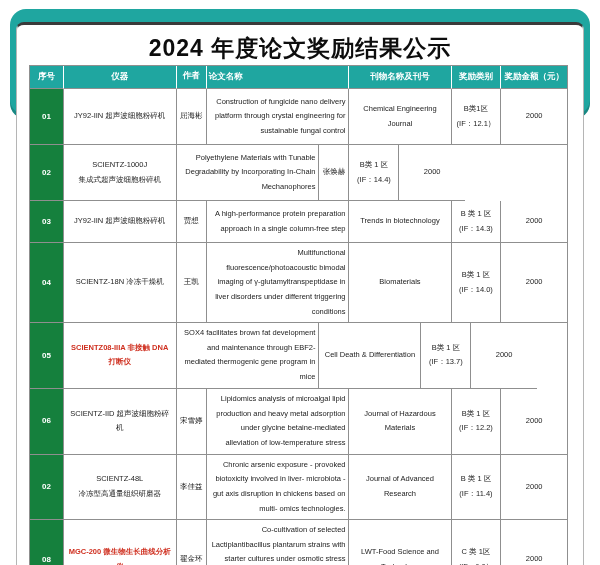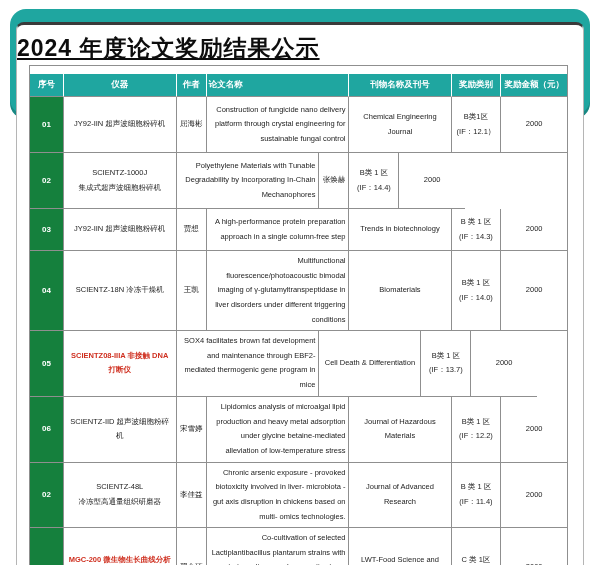--- a/index.html
+++ b/index.html
@@ -13,46 +13,46 @@
     background:#1fa6a0;border-radius:16px;
     box-shadow:inset 0 -4px 0 rgba(0,0,0,.18);
   }
   .card{
     position:absolute;left:16px;top:22px;width:566px;height:543px;
     background:#ffffff;border-radius:8px 8px 0 0;
     border-top:3px solid #3a3a3a;border-left:1px solid #b5b5b5;border-right:1px solid #b5b5b5;
     overflow:hidden;
   }
   h1{
-    margin:8px 0 6px 0;
-    font-size:23px;font-weight:bold;color:#0d0d0d;letter-spacing:1px;text-decoration:underline;
+    margin:8px 0 6px 0;text-align:center;
+    font-size:23px;font-weight:bold;color:#0d0d0d;letter-spacing:1px;
   }
   .tbl{
     position:absolute;left:12px;top:40px;width:539px;
     border:1px solid #8f8f8f;box-sizing:border-box;
   }
   .row{display:flex;width:100%;box-sizing:border-box;}
   .c{
     box-sizing:border-box;border-right:1px solid #8f8f8f;border-bottom:1px solid #8f8f8f;
     display:flex;align-items:center;justify-content:center;
     text-align:center;padding:3px 3px;color:#1c1c1c;
     font-size:7.5px;line-height:1.95;word-break:break-word;
   }
   .c:last-child{border-right:none;}
   .no{width:6.3%;}
   .inst{width:21%;}
-  .auth{width:5.6%;}
+  .auth{width:5.6%;font-family:Liberation Mono, monospace;}
   .paper{width:26.6%;text-align:right;justify-content:flex-start;}
   .journ{width:19%;}
   .cat{width:9.3%;}
   .amt{width:12.2%;}
   .thead .c{
     background:#1fa6a0;color:#ffffff;font-weight:bold;font-size:8.5px;
     min-height:23px;line-height:1.3;padding:2px;
-    border-right:1px solid #ffffff;border-bottom:1px solid #8f8f8f;margin-top:8px;
+    border-right:1px solid #ffffff;border-bottom:1px solid #8f8f8f;
   }
   .thead .c:last-child{border-right:none;}
   .noCell{background:#15803d;color:#ffffff;font-weight:bold;font-size:8px;}
   .pre{white-space:pre-line;}
   .red{color:#cf2f1f;font-weight:bold;}
   .r1{min-height:56px;} .r2{min-height:56px;} .r3{min-height:42px;}
   .r4{min-height:62px;} .r5{min-height:52px;} .r6{min-height:66px;}
   .r7{min-height:64px;} .r8{min-height:74px;}
 </style>
 </head>

